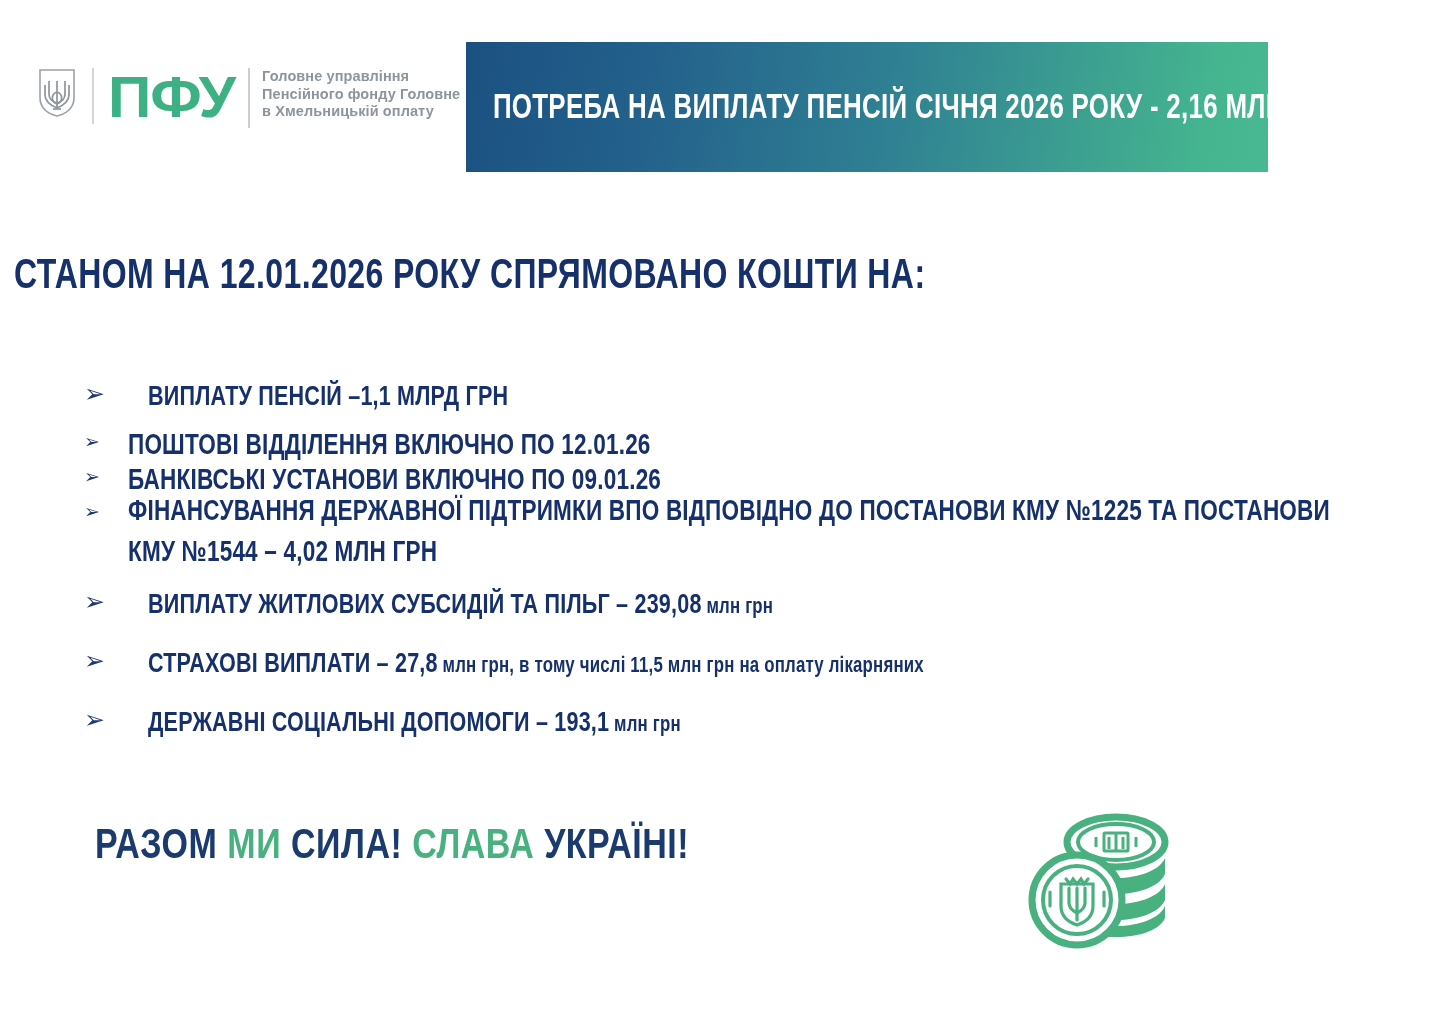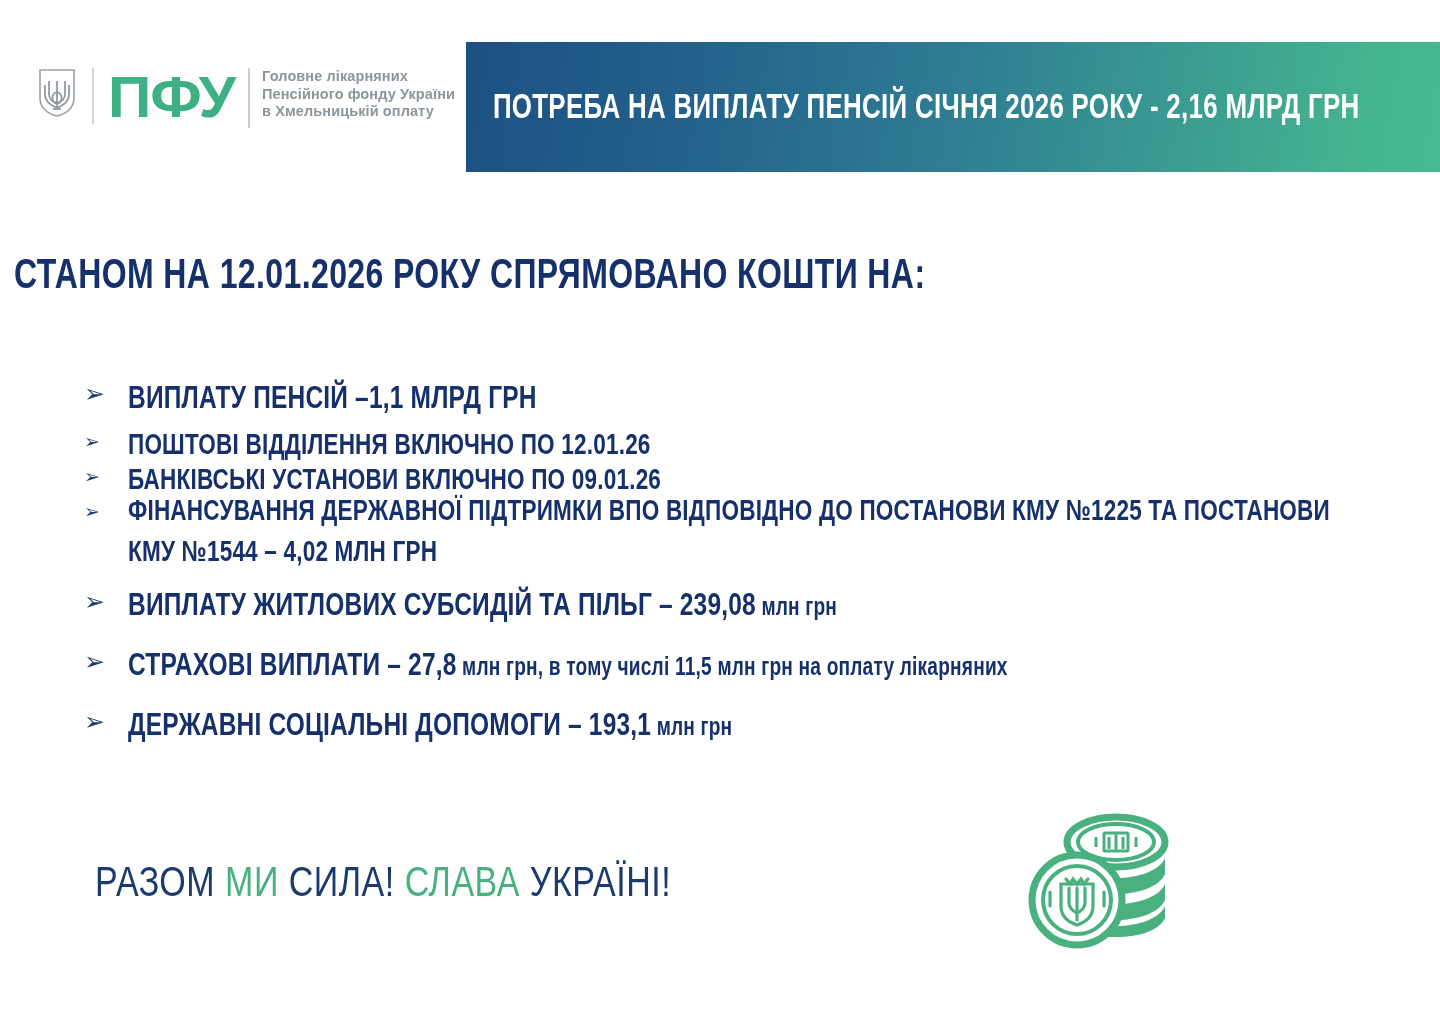--- a/index.html
+++ b/index.html
@@ -72,21 +72,21 @@
     font-weight: bold;
     color: #8d959c;
     letter-spacing: 0.1px;
     white-space: nowrap;
   }
 
   .header-band {
     position: absolute;
     left: 466px;
     top: 42px;
-    width: 974px;
+    width: 802px;
     height: 130px;
     background: linear-gradient(100deg, #1b5182 0%, #23608b 22%, #2f7f93 52%, #45b58f 92%, #49b993 100%);
     display: flex;
     align-items: center;
   }
   .header-band-title {
     color: #ffffff;
     font-weight: bold;
     font-size: 27px;
     letter-spacing: 0.3px;
@@ -137,24 +137,25 @@
   
   .lvl1 {
     margin-bottom: 6px;
   }
   .lvl1 .bullet-marker {
     font-size: 25px;
     width: 44px;
     padding-top: 3px;
   }
   .lvl1 .bullet-body {
-    font-size: 25px;
+    font-size: 22px;
     font-weight: bold;
     letter-spacing: 0.2px;
     line-height: 36px;
+    margin-left: 20px;
   }
   .lvl1 .scaled {
     display: inline-block;
     transform: scaleY(1.28) scaleX(0.98);
     transform-origin: left center;
   }
 
   
   .lvl2 {
     margin-bottom: 2px;
@@ -182,23 +183,23 @@
     letter-spacing: 0.2px;
   }
 
   .gap-before { margin-top: 22px; }
   .gap-small  { margin-top: 14px; }
 
   
   .slogan {
     position: absolute;
     left: 95px;
-    top: 862px;
+    top: 824px;
     font-size: 34px;
-    font-weight: normal;
+    font-weight: bold;
     letter-spacing: 0.5px;
     white-space: nowrap;
   }
   .slogan .sc {
     display: inline-block;
     transform: scaleY(1.26);
     transform-origin: left center;
   }
   .w-navy  { color: #1b3a6e; }
   .w-green { color: #49b07f; }
@@ -231,22 +232,22 @@
       </g>
     </svg>
 
     <div class="brand-divider"></div>
 
     <div class="brand-pfu">ПФУ</div>
 
     <div class="brand-divider2"></div>
 
     <div class="brand-sub">
-      <div>Головне лікарняних</div>
-      <div>Пенсійного фонду України</div>
+      <div>Головне управління</div>
+      <div>Пенсійного фонду Головне</div>
       <div>в Хмельницькій оплату</div>
     </div>
   </div>
 
   <div class="header-band">
     <div class="header-band-title">ПОТРЕБА НА ВИПЛАТУ ПЕНСІЙ СІЧНЯ 2026 РОКУ - 2,16 МЛРД ГРН</div>
   </div>
 </div>
 
 <div class="main-heading">

